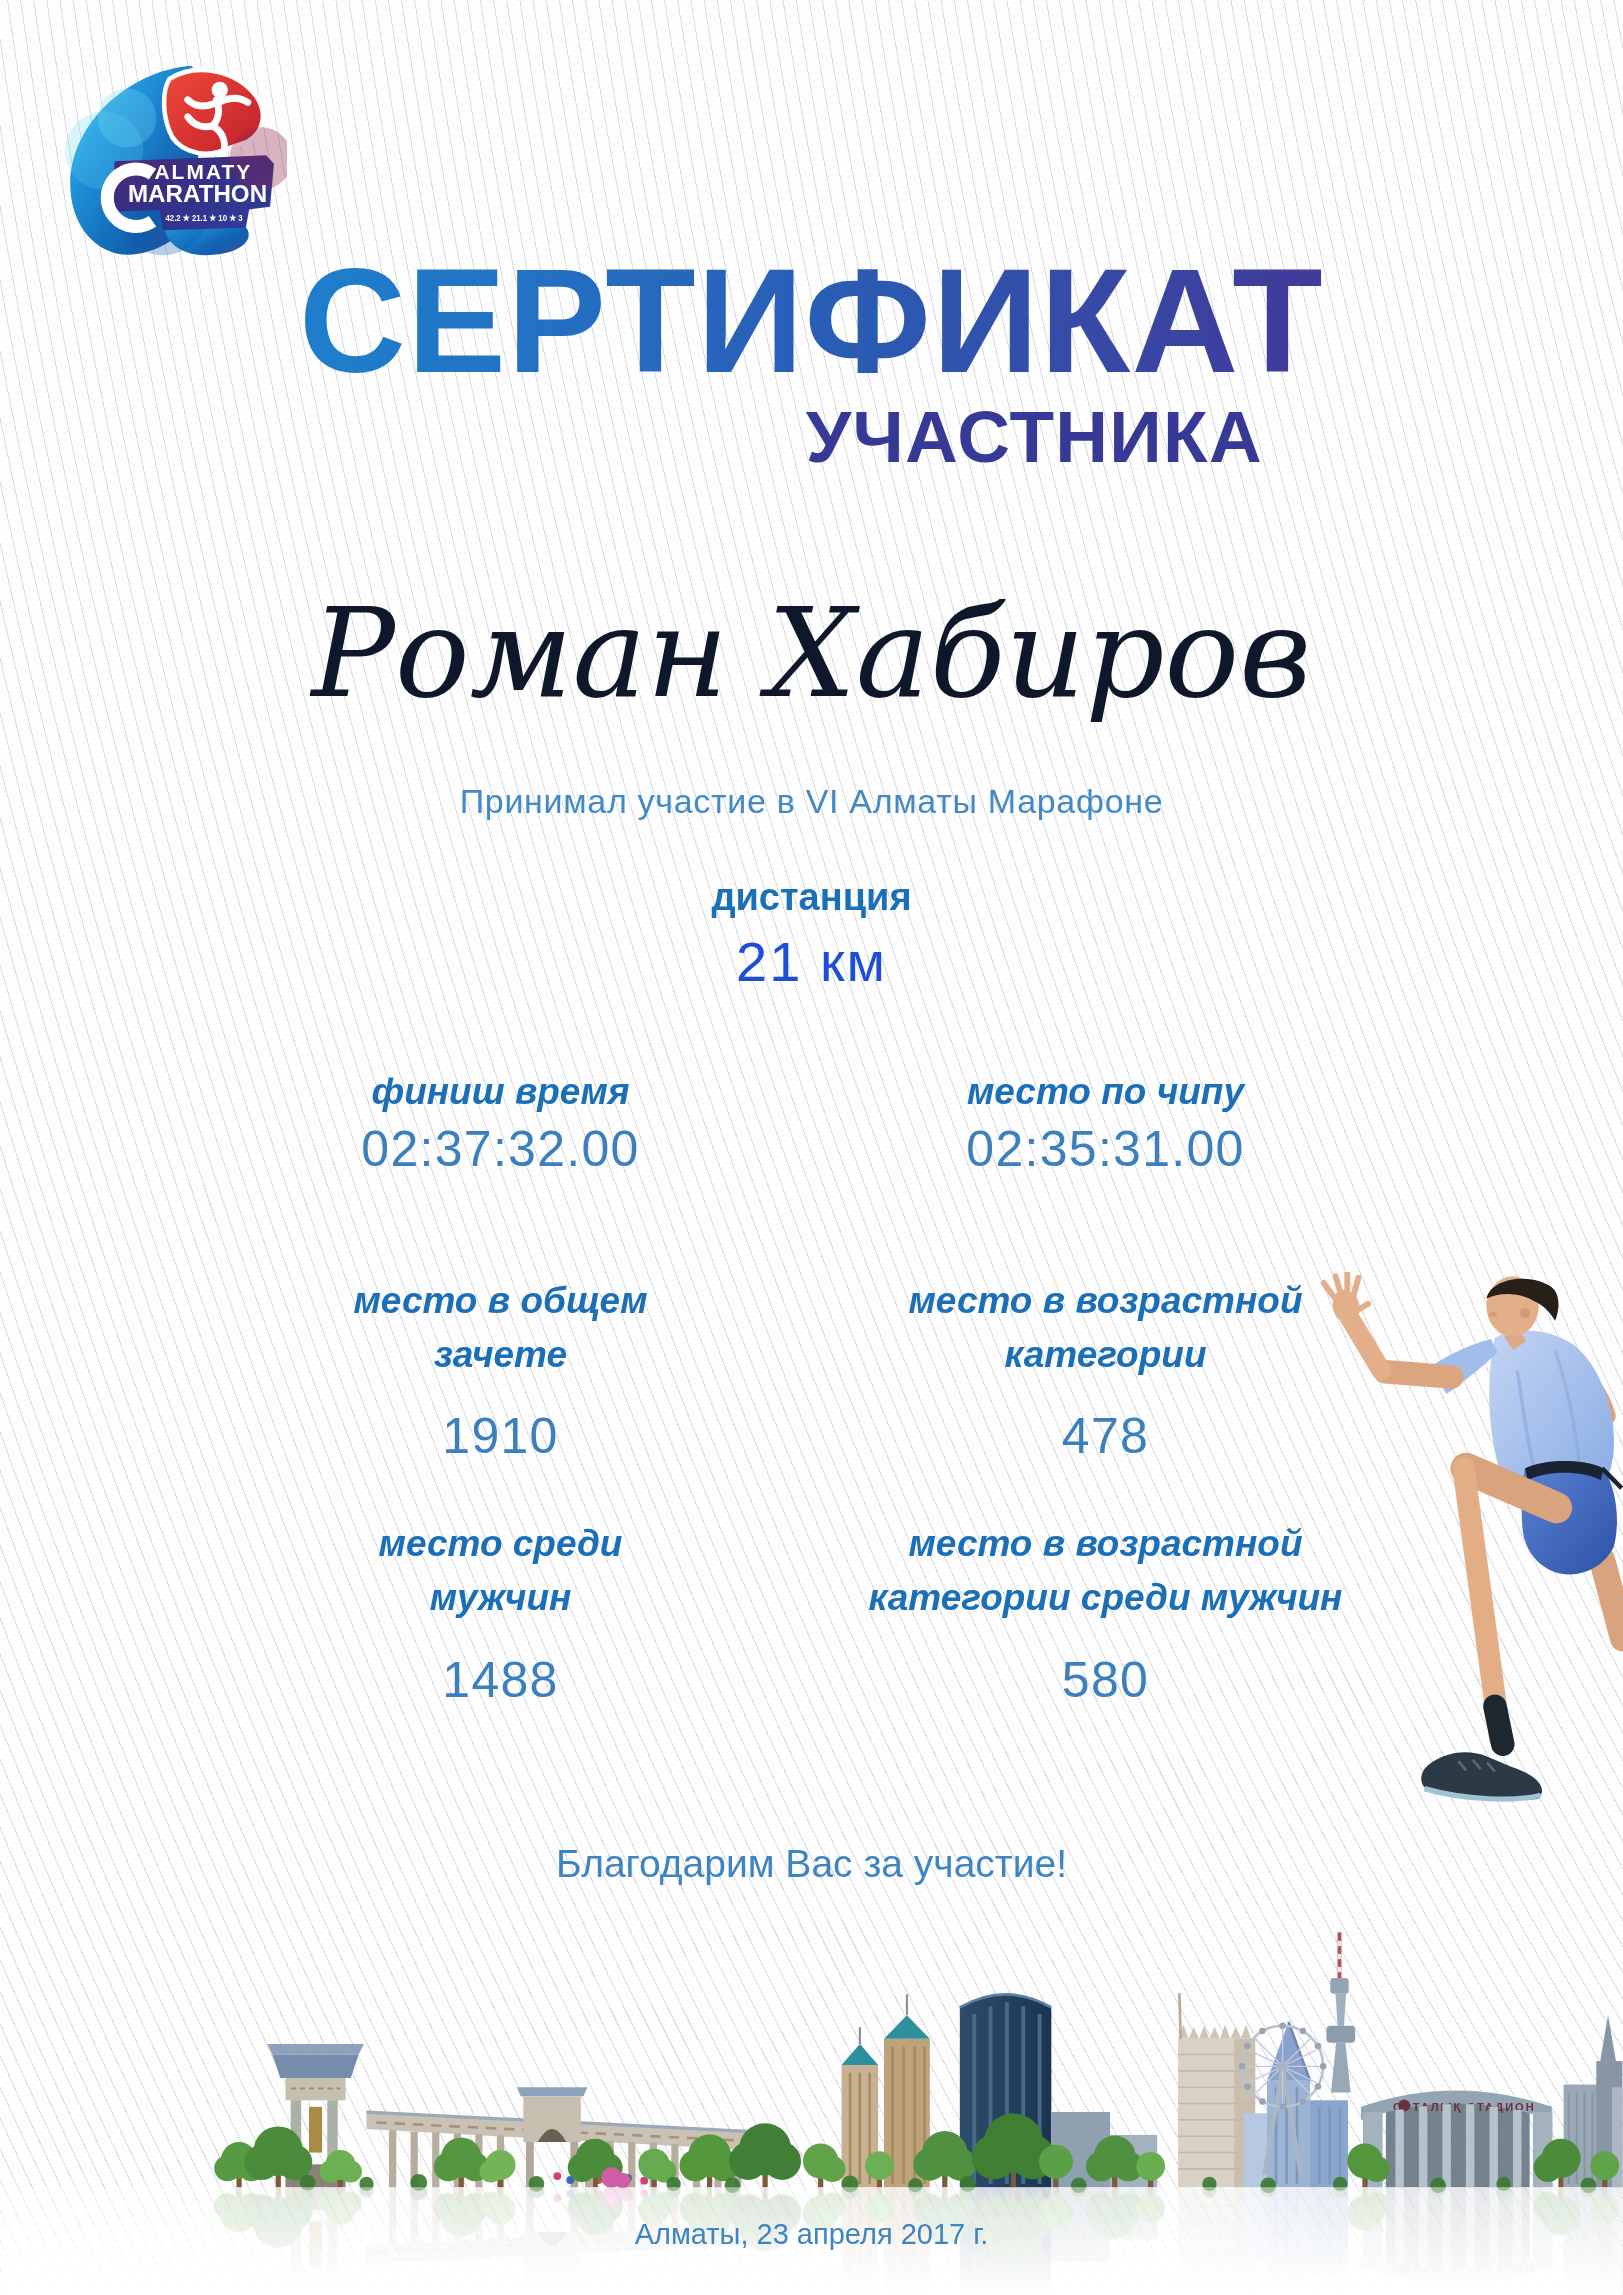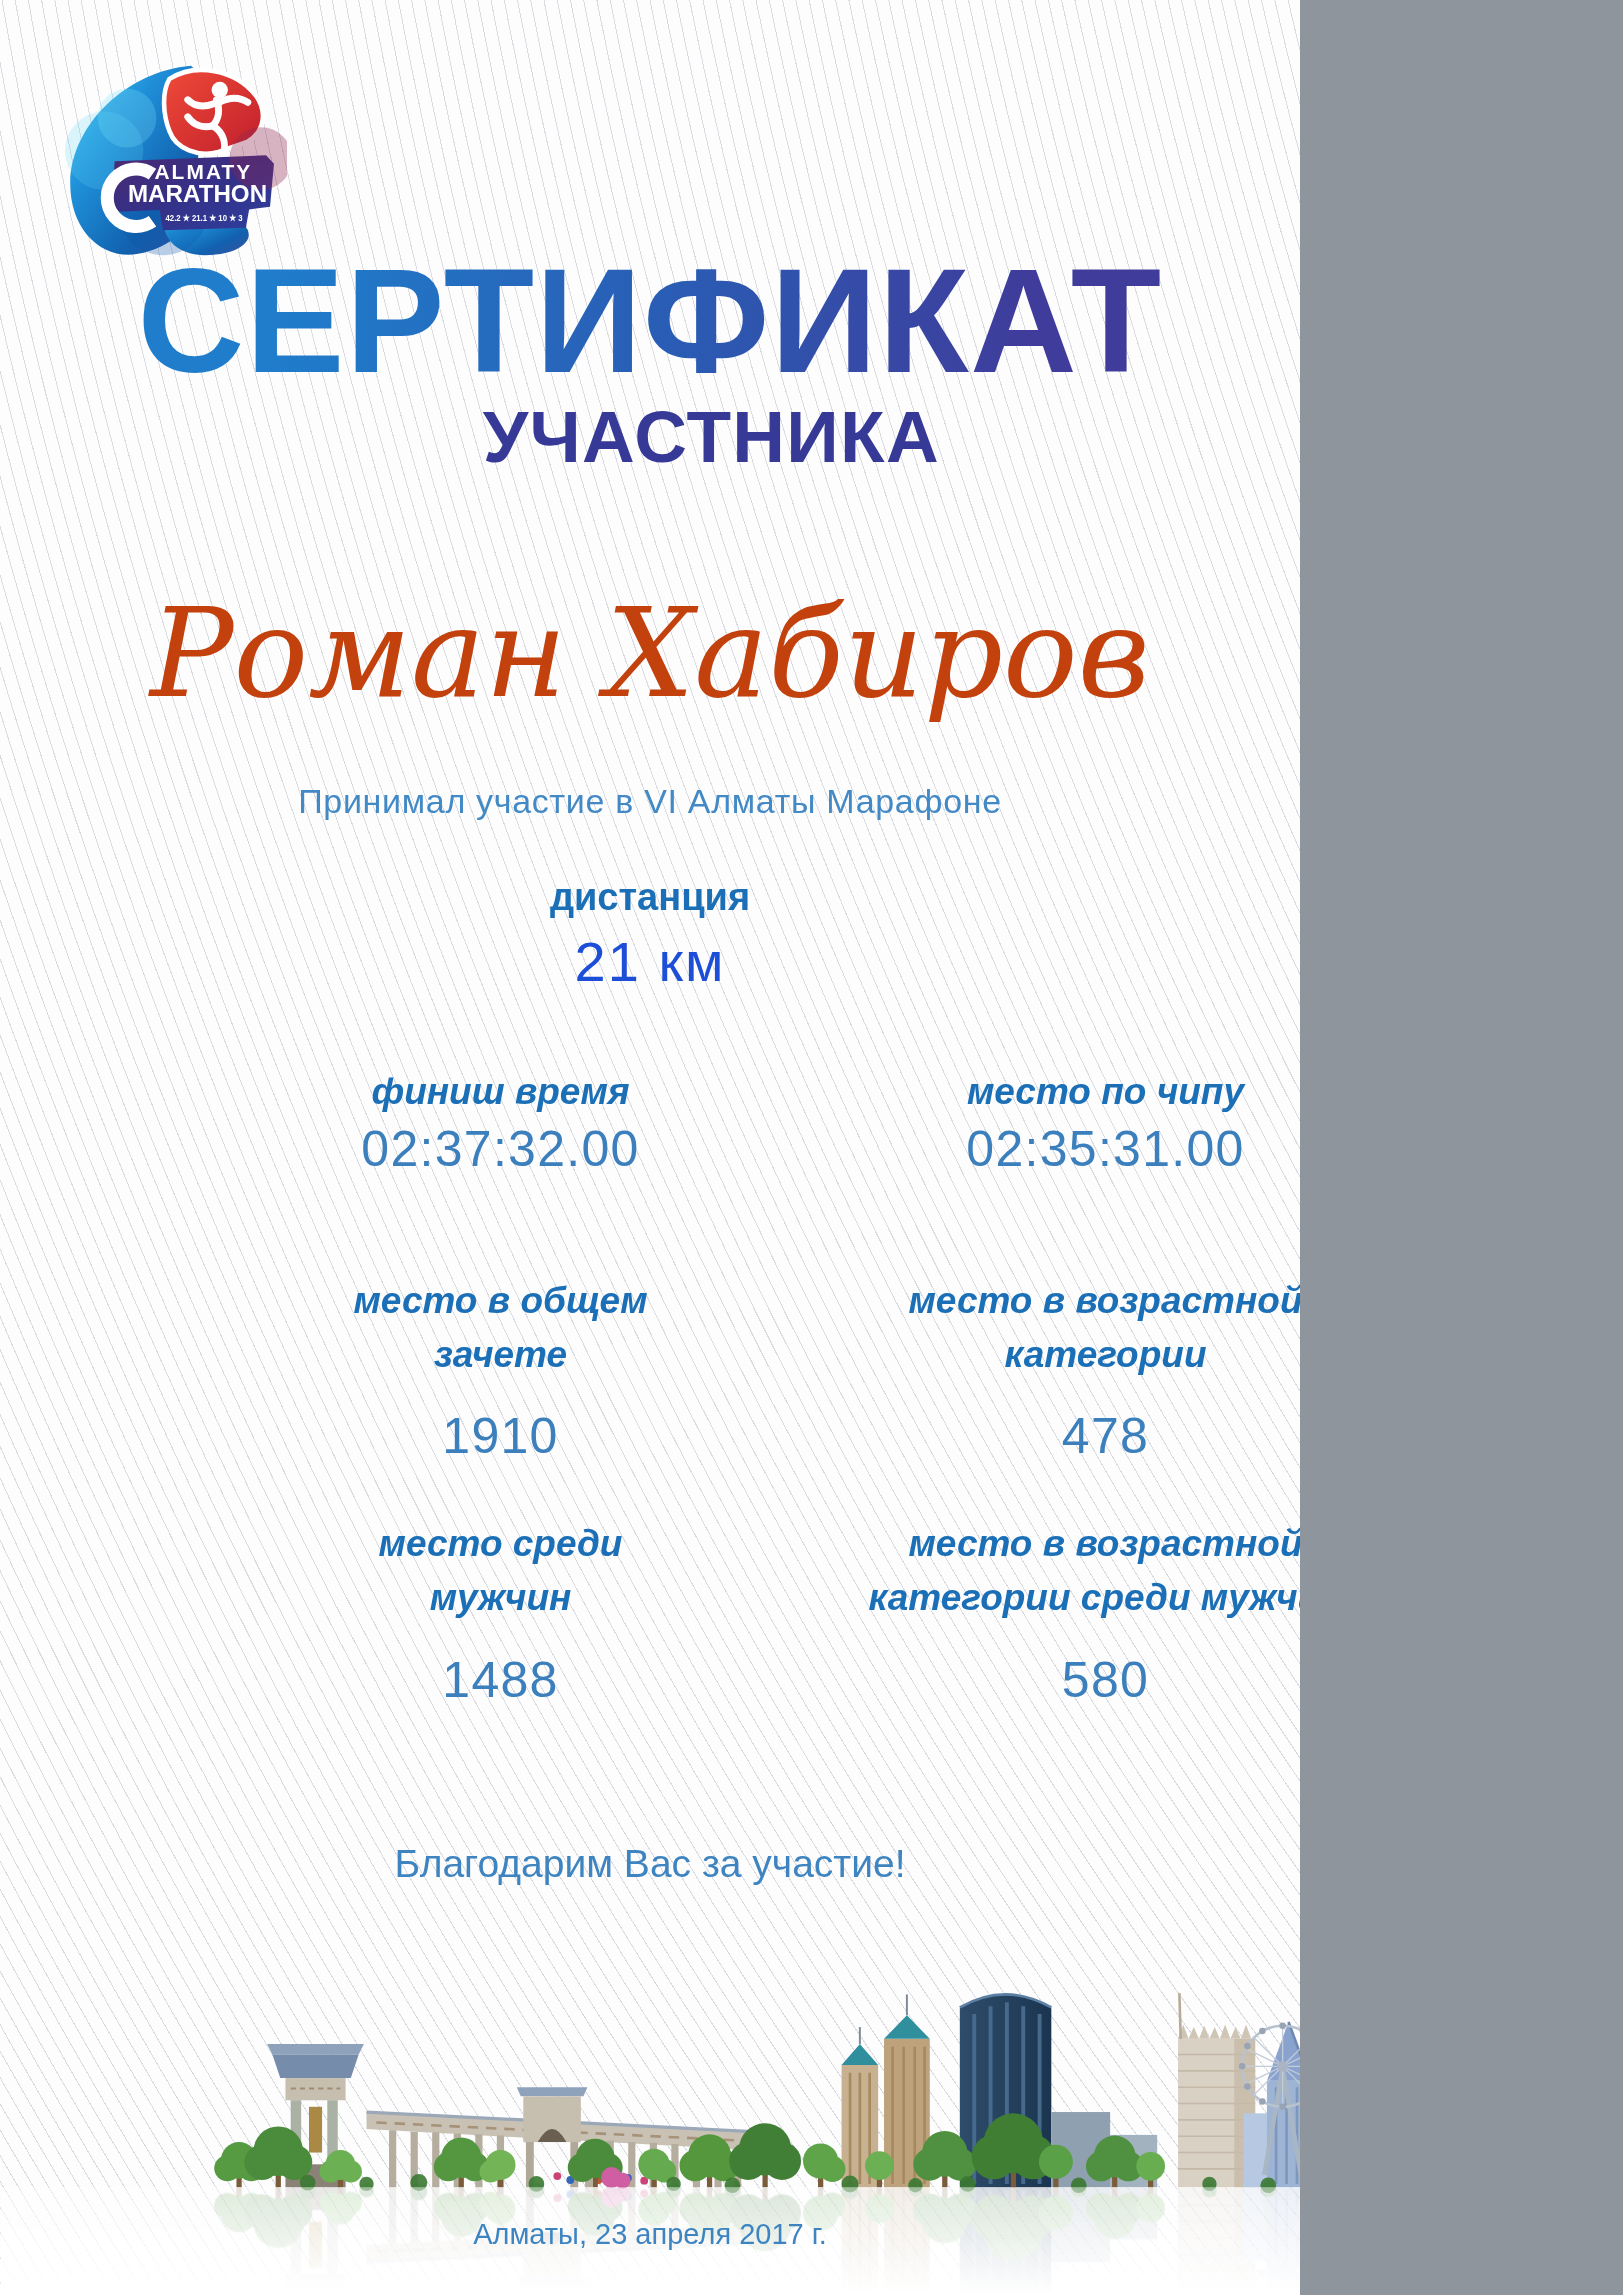--- a/index.html
+++ b/index.html
@@ -1,31 +1,31 @@
 <!DOCTYPE html>
 <html style="font-size:10.5px"><head>
 <meta charset="utf-8">
 <style>
   html,body{margin:0;padding:0;background:#8f959d;}
-  .page{position:relative;width:1300px;height:2295px;background:#fdfdfe;overflow:hidden;
+  .page{position:relative;width:1623px;height:2295px;background:#fdfdfe;overflow:hidden;
         font-family:"Liberation Sans",sans-serif;}
   .pinstripes{position:absolute;inset:0;
     background:repeating-radial-gradient(circle at 405% -40%,
       rgba(255,255,255,0) 0px, rgba(255,255,255,0) 12px,
       rgba(150,156,168,0.34) 12px, rgba(150,156,168,0.34) 13px);}
   .logo{position:absolute;left:65px;top:59px;width:222px;height:203px;}
   .title{position:absolute;left:0;right:0;top:247px;text-align:center;line-height:1;
     font-size:148px;font-weight:700;letter-spacing:1.3px;
     background:linear-gradient(90deg,#1f7dcb 21%,#2a5cb4 52%,#3f3c9b 79%);
     -webkit-background-clip:text;background-clip:text;color:transparent;}
   .subtitle{position:absolute;top:400px;right:360px;line-height:1;
     font-size:73px;font-weight:700;letter-spacing:1.3px;color:#363a96;}
   .name{position:absolute;left:0;right:0;top:576px;text-align:center;
     font-family:"DejaVu Serif",serif;font-style:italic;
-    font-size:124px;color:#c2410c;line-height:1.25;}
+    font-size:124px;color:#0f172a;line-height:1.25;}
   .event-line{position:absolute;left:0;right:0;top:782px;text-align:center;
     font-size:34px;color:#4289c5;letter-spacing:0.7px;}
   .dist-label{position:absolute;left:0;right:0;top:876px;text-align:center;
     font-size:38px;font-weight:700;color:#1b6fb6;}
   .dist-value{position:absolute;left:0;right:0;top:929px;text-align:center;
     font-size:56px;font-weight:300;color:#1d4ed8;letter-spacing:2px;}
   .stat-label{position:absolute;font-size:37px;font-weight:700;color:#1b6fb6;
     text-align:center;line-height:1.45;font-style:italic;}
   .stat-value{position:absolute;font-size:50px;font-weight:300;color:#3b7fbc;
     text-align:center;letter-spacing:1.3px;}

